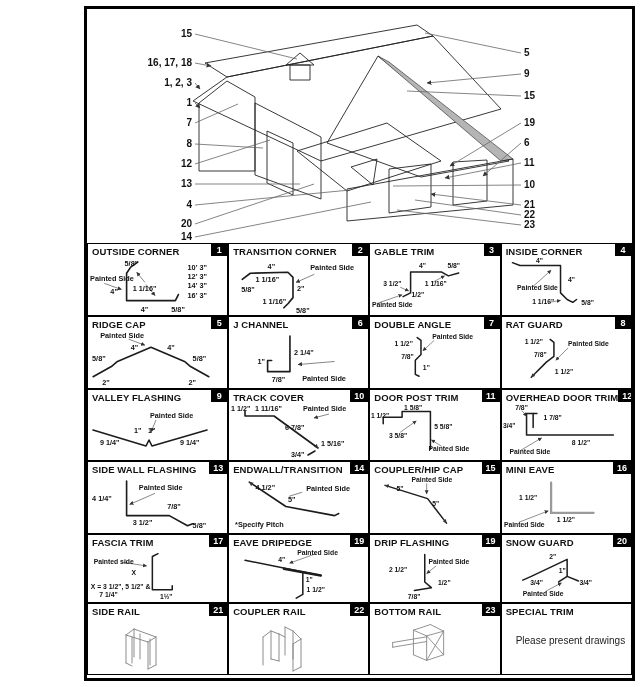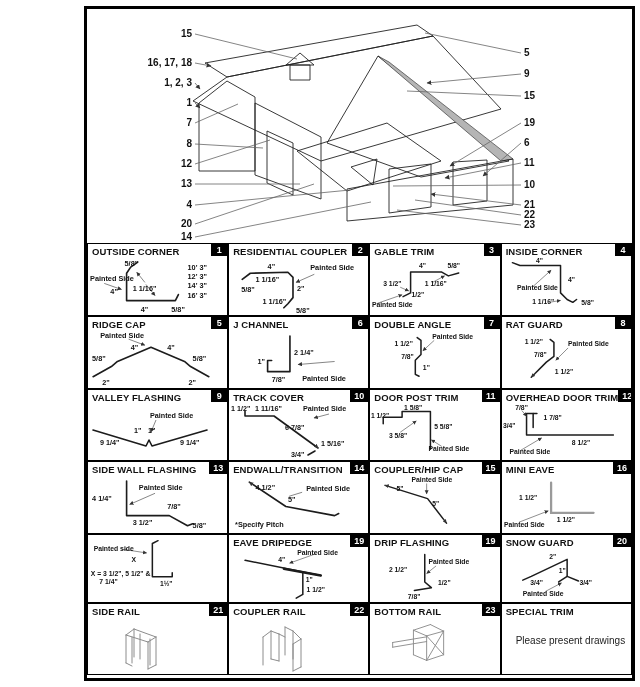--- a/index.html
+++ b/index.html
@@ -132,21 +132,21 @@
           <text x="98" y="13" class="lbl">10' 3"</text>
           <text x="98" y="22" class="lbl">12' 3"</text>
           <text x="98" y="31" class="lbl">14' 3"</text>
           <text x="98" y="40" class="lbl">16' 3"</text>
           <text x="52" y="54" class="lbl">4"</text>
           <text x="82" y="54" class="lbl">5/8"</text>
         </svg>
       </div>
       <div class="cell">
     <div class="hdr">
-      <span class="title">RESIDENTIAL COUPLER</span>
+      <span class="title">TRANSITION CORNER</span>
       <span class="badge">2</span>
     </div>
   <svg class="diag" viewBox="0 0 137 56" preserveAspectRatio="xMinYMin meet">
           <polyline points="13 22 21 16 58 15 63 20 63 40 58 46 54 50" class="m"></polyline>
           <line x1="84" y1="17" x2="66" y2="25" class="aux" marker-end="url(#ah)"></line>
           <text x="38" y="12" class="lbl">4"</text>
           <text x="80" y="13" class="lbl">Painted Side</text>
           <text x="26" y="25" class="lbl">1 1/16"</text>
           <text x="12" y="34" class="lbl">5/8"</text>
           <text x="67" y="33" class="lbl">2"</text>
@@ -366,20 +366,24 @@
     </div>
   <svg class="diag" viewBox="0 0 137 56" preserveAspectRatio="xMinYMin meet">
           <polyline points="52 8 52 40 97 40" class="gy"></polyline>
           <line x1="18" y1="50" x2="49" y2="38" class="aux" marker-end="url(#ah)"></line>
           <text x="18" y="26" class="lbl">1 1/2"</text>
           <text x="58" y="50" class="lbl">1 1/2"</text>
           <text x="2" y="55" class="lbl">Painted Side</text>
         </svg>
       </div>
       <div class="cell">
+    <div class="hdr">
+      <span class="title">FASCIA TRIM</span>
+      <span class="badge">17</span>
+    </div>
   <svg class="diag" viewBox="0 0 137 56" preserveAspectRatio="xMinYMin meet">
           <polyline points="74 6 68 9 68 44 89 44 89 40" class="m"></polyline>
           <line x1="36" y1="15" x2="62" y2="19" class="aux" marker-end="url(#ah)"></line>
           <text x="6" y="17" class="lbl">Painted side</text>
           <text x="46" y="28" class="lbl">X</text>
           <text x="3" y="43" class="lbl">X = 3 1/2", 5 1/2" &amp;</text>
           <text x="12" y="52" class="lbl">7 1/4"</text>
           <text x="76" y="54" class="lbl">1½"</text>
         </svg>
       </div>

